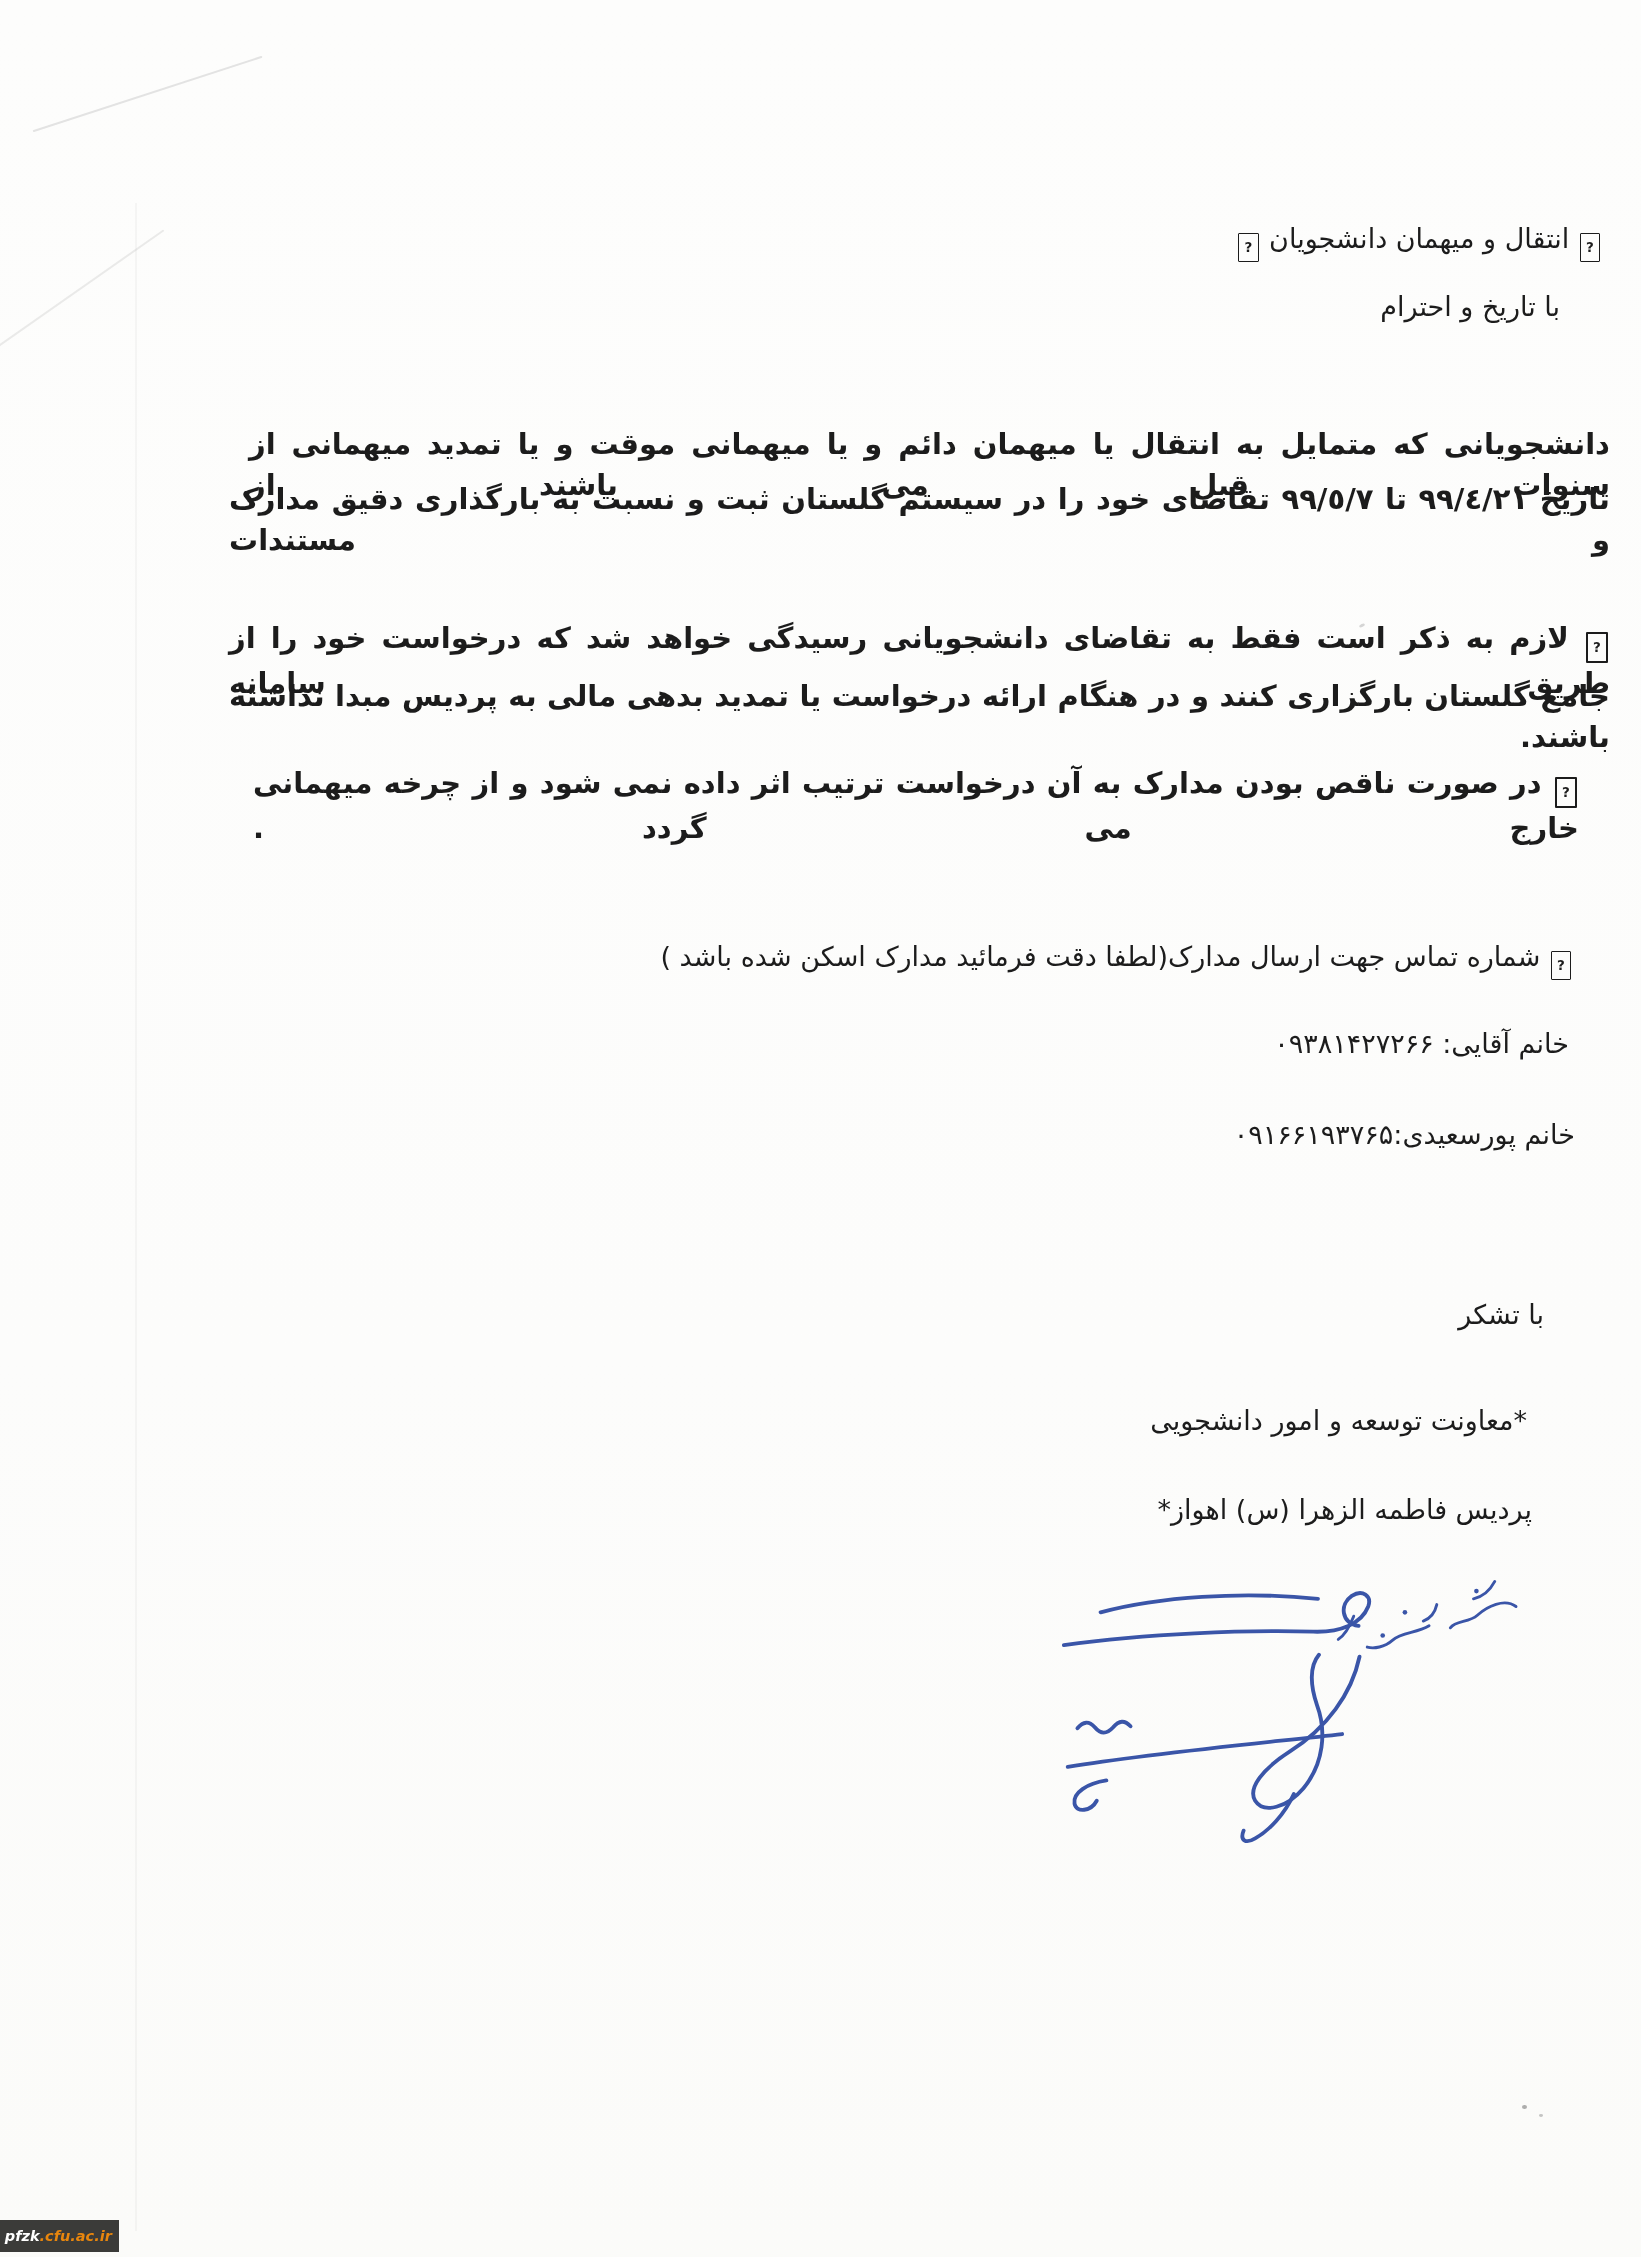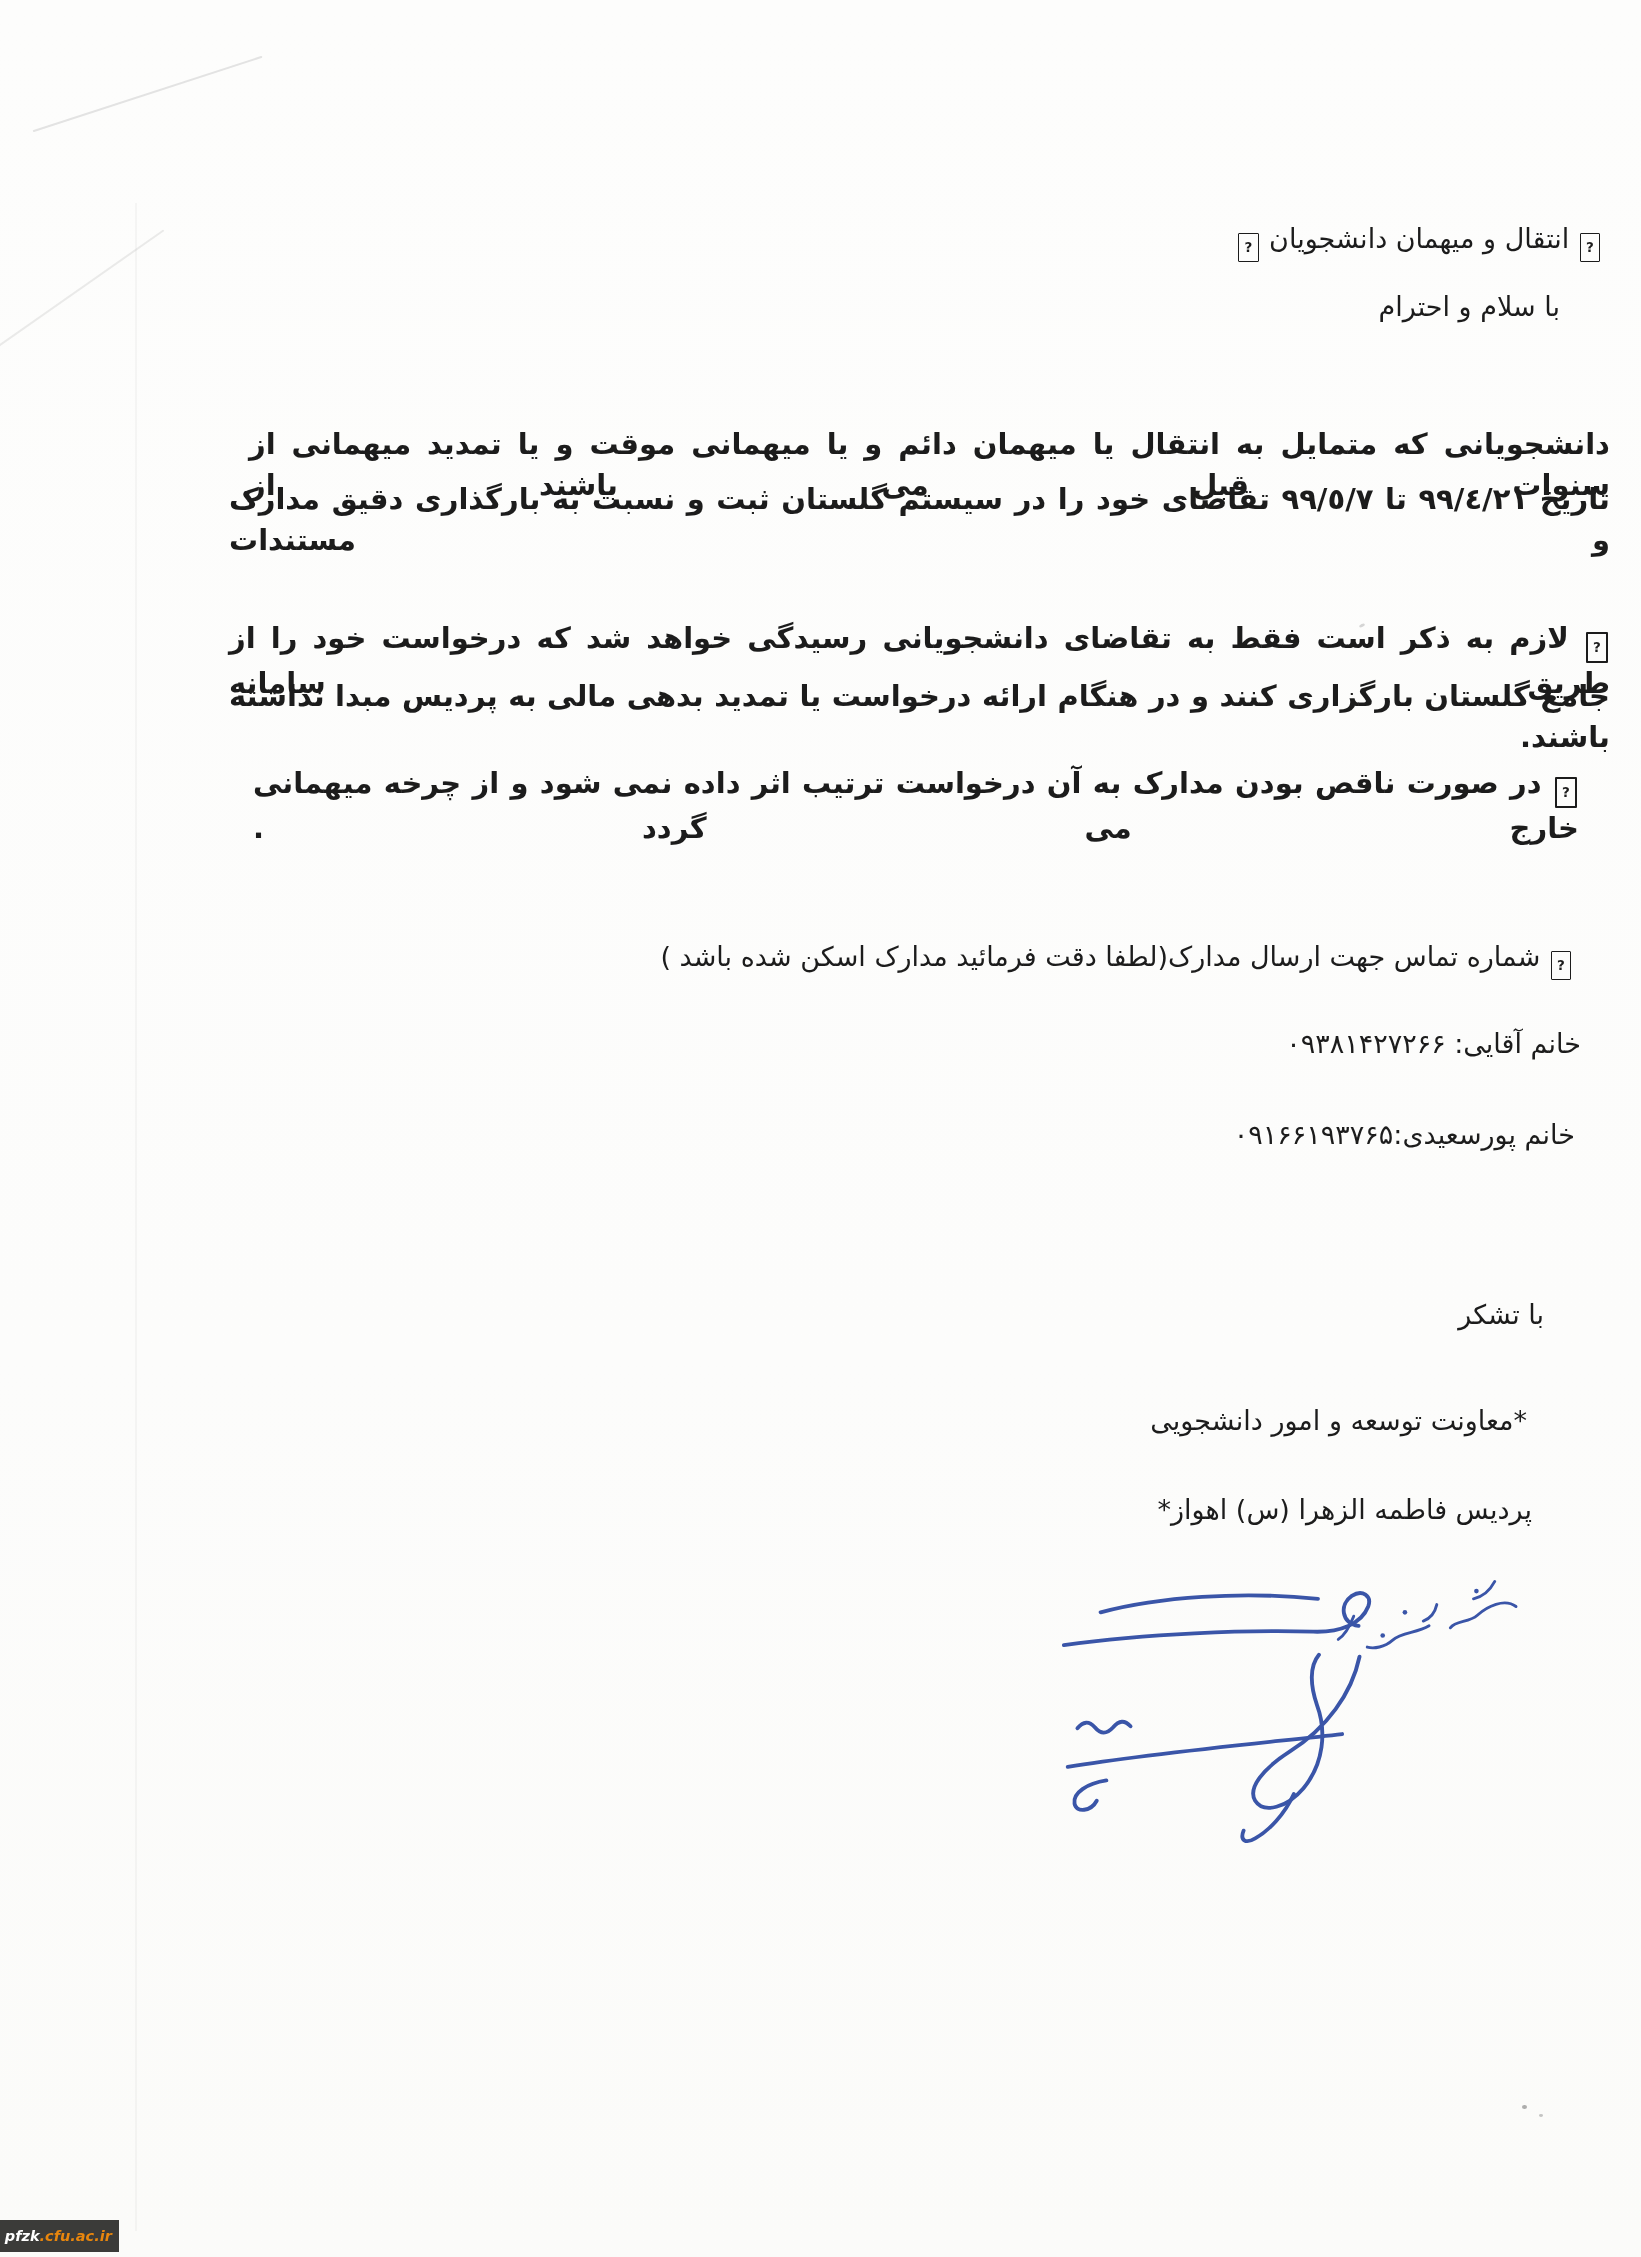--- a/index.html
+++ b/index.html
@@ -64,21 +64,21 @@
   <div class="speck speck2"></div>
   <div class="speck speck3"></div>
 
   <div class="line reg" style="top:193px;right:39px;margin-top:27px;">
     <span class="tofu">?</span>
     <span>انتقال و میهمان دانشجویان</span>
     <span class="tofu">?</span>
   </div>
 
   <div class="line reg" style="top:288px;right:81px;">
-    <span>با سلام و احترام</span>
+    <span>با تاریخ و احترام</span>
   </div>
 
   <div class="line bold just" style="top:424px;right:31px;left:229px;margin-left:20px;">
     <span>دانشجویانی که متمایل به انتقال یا میهمان دائم و یا میهمانی موقت و یا تمدید میهمانی از سنوات قبل می باشند از</span>
   </div>
   <div class="line bold just" style="top:479px;right:31px;left:229px;">
     <span>تاریخ ۹۹/٤/۲۱ تا ۹۹/٥/۷ تقاضای خود را در سیستم گلستان ثبت و نسبت به بارگذاری دقیق مدارک و مستندات</span>
   </div>
 
   <div class="line bold just" style="top:676px;right:31px;left:229px;">
@@ -93,21 +93,21 @@
     <span class="tofu">?</span>
     <span>در صورت ناقص بودن مدارک به آن درخواست ترتیب اثر داده نمی شود و از چرخه میهمانی خارج می گردد .</span>
   </div>
 
 
   <div class="line reg" style="top:938px;right:68px;">
     <span class="tofu">?</span>
     <span>شماره تماس جهت ارسال مدارک(لطفا دقت فرمائید مدارک اسکن شده باشد )</span>
   </div>
 
-  <div class="line reg" style="top:1025px;right:60px;">
+  <div class="line reg" style="top:1025px;right:72px;">
     <span>خانم آقایی: ۰۹۳۸۱۴۲۷۲۶۶</span>
   </div>
   <div class="line reg" style="top:1116px;right:66px;">
     <span>خانم پورسعیدی:۰۹۱۶۶۱۹۳۷۶۵</span>
   </div>
 
 
   <div class="line reg" style="top:1296px;right:97px;">
     <span>با تشکر</span>
   </div>

